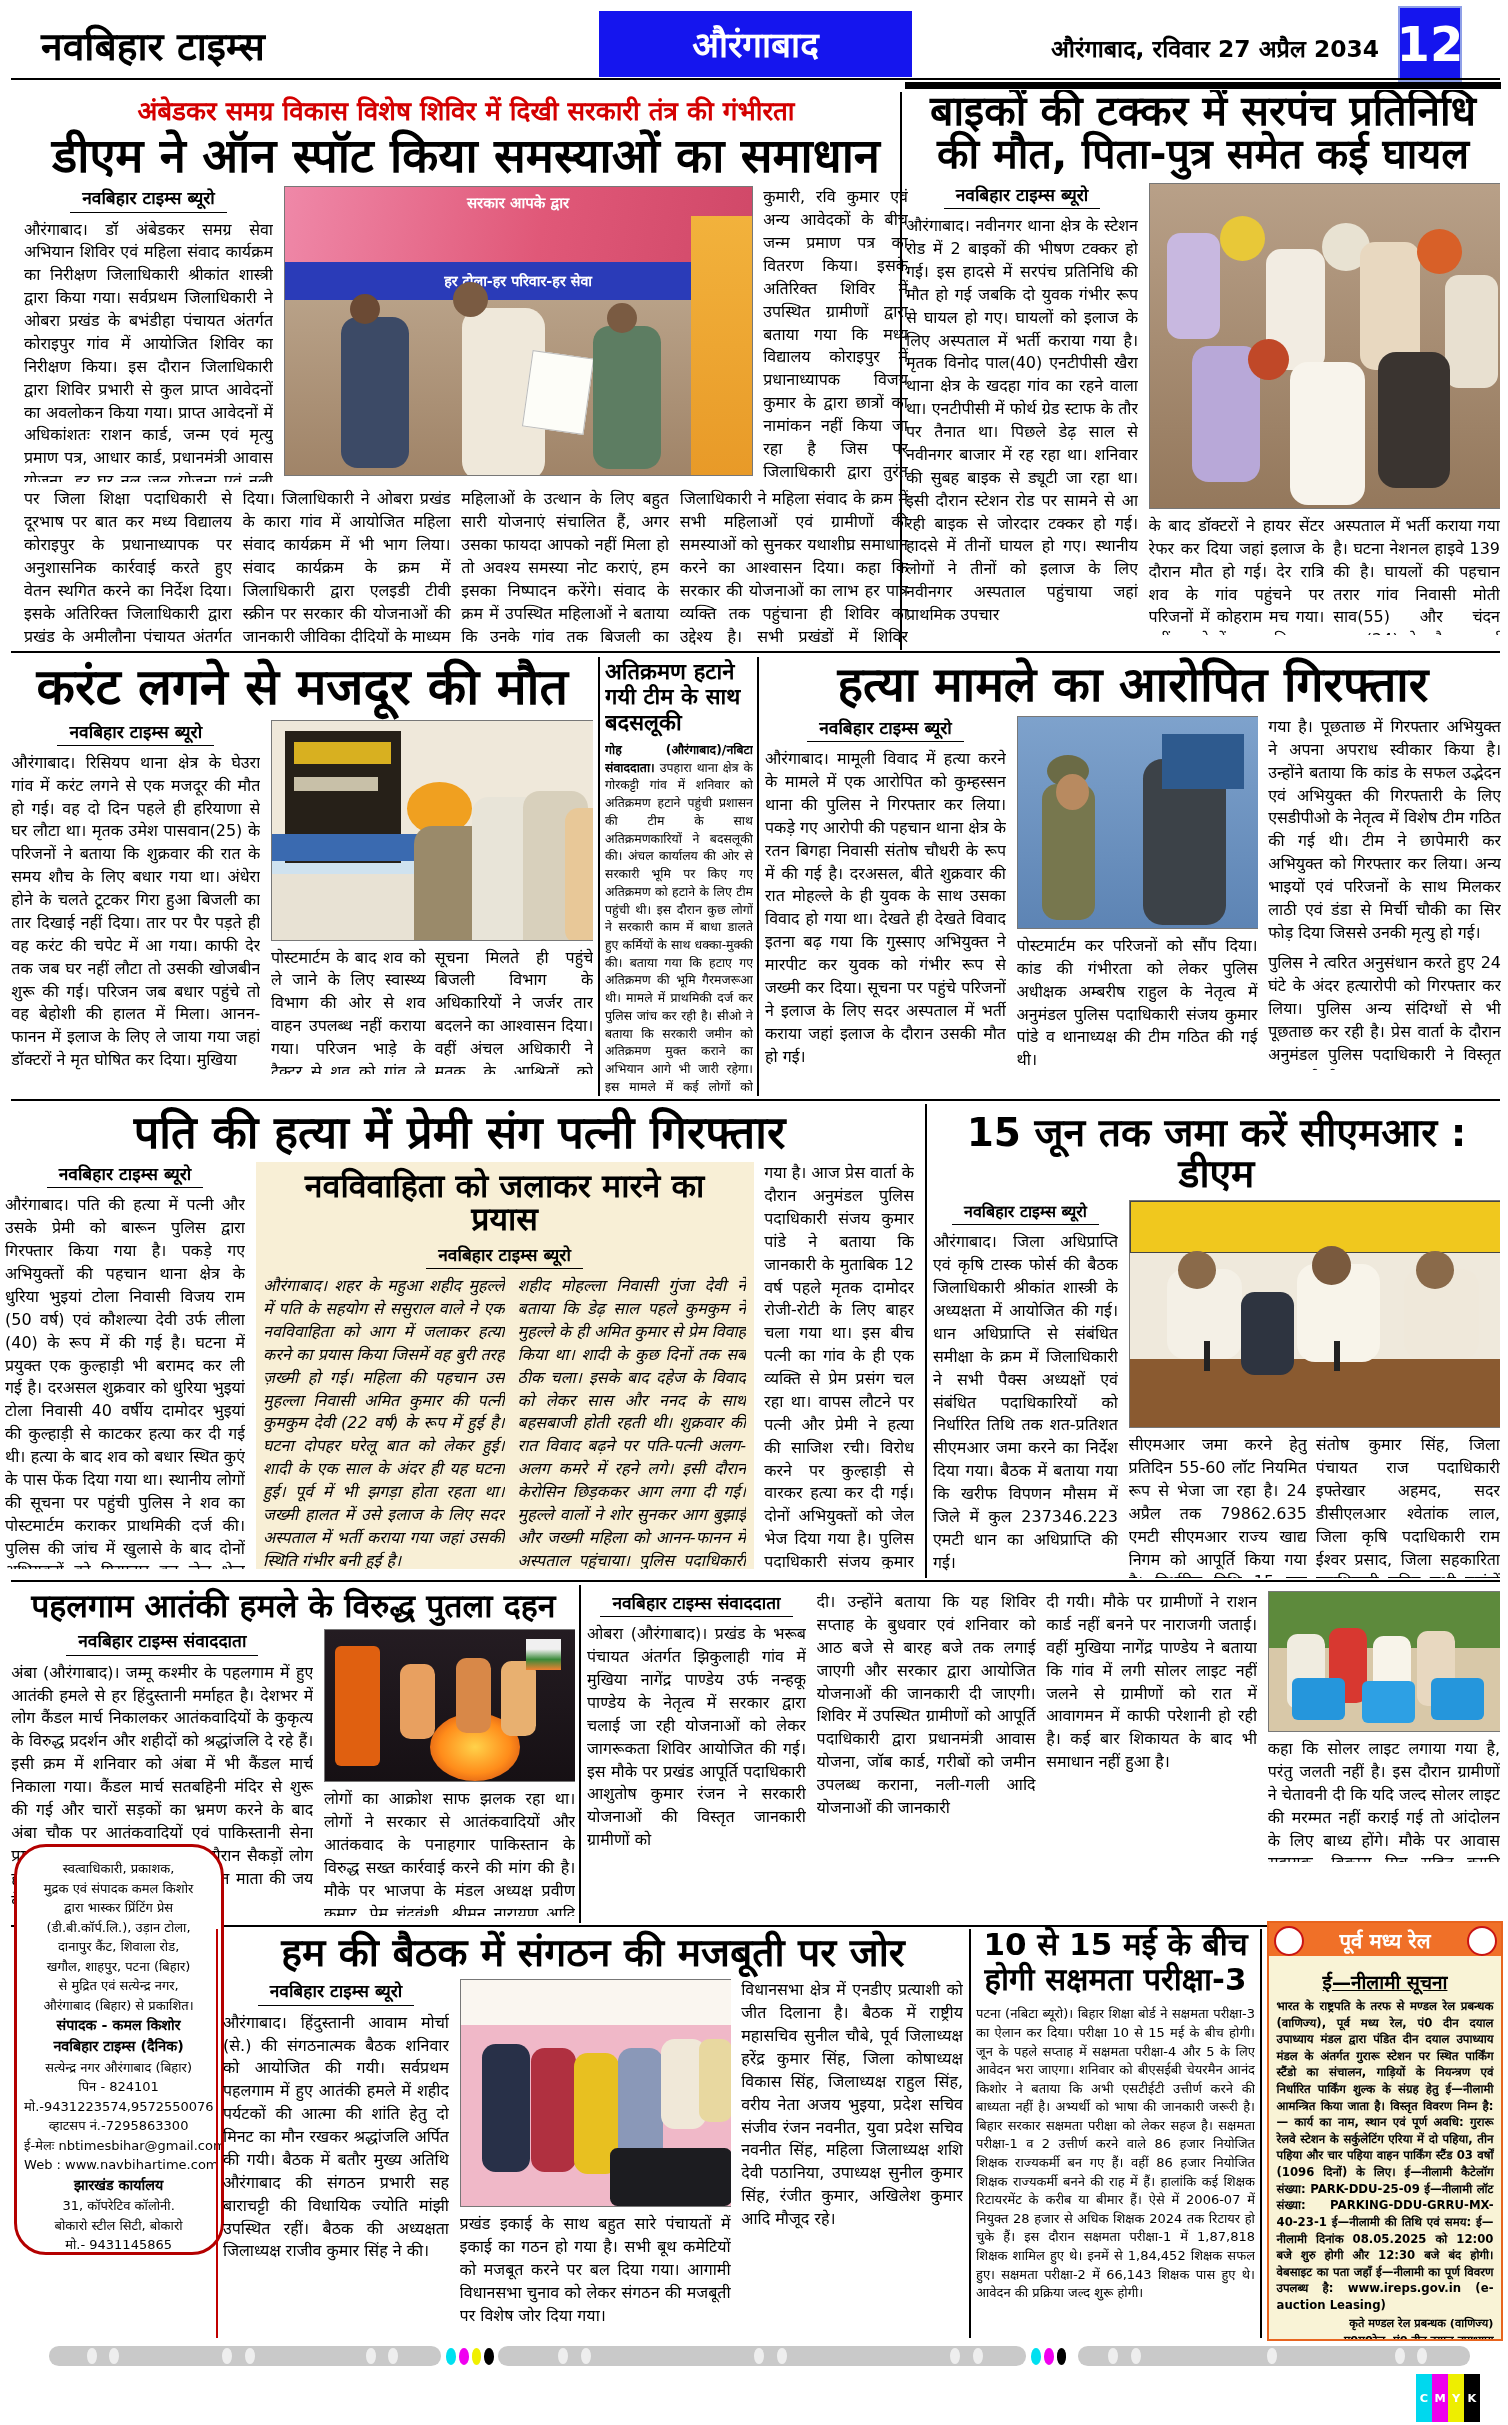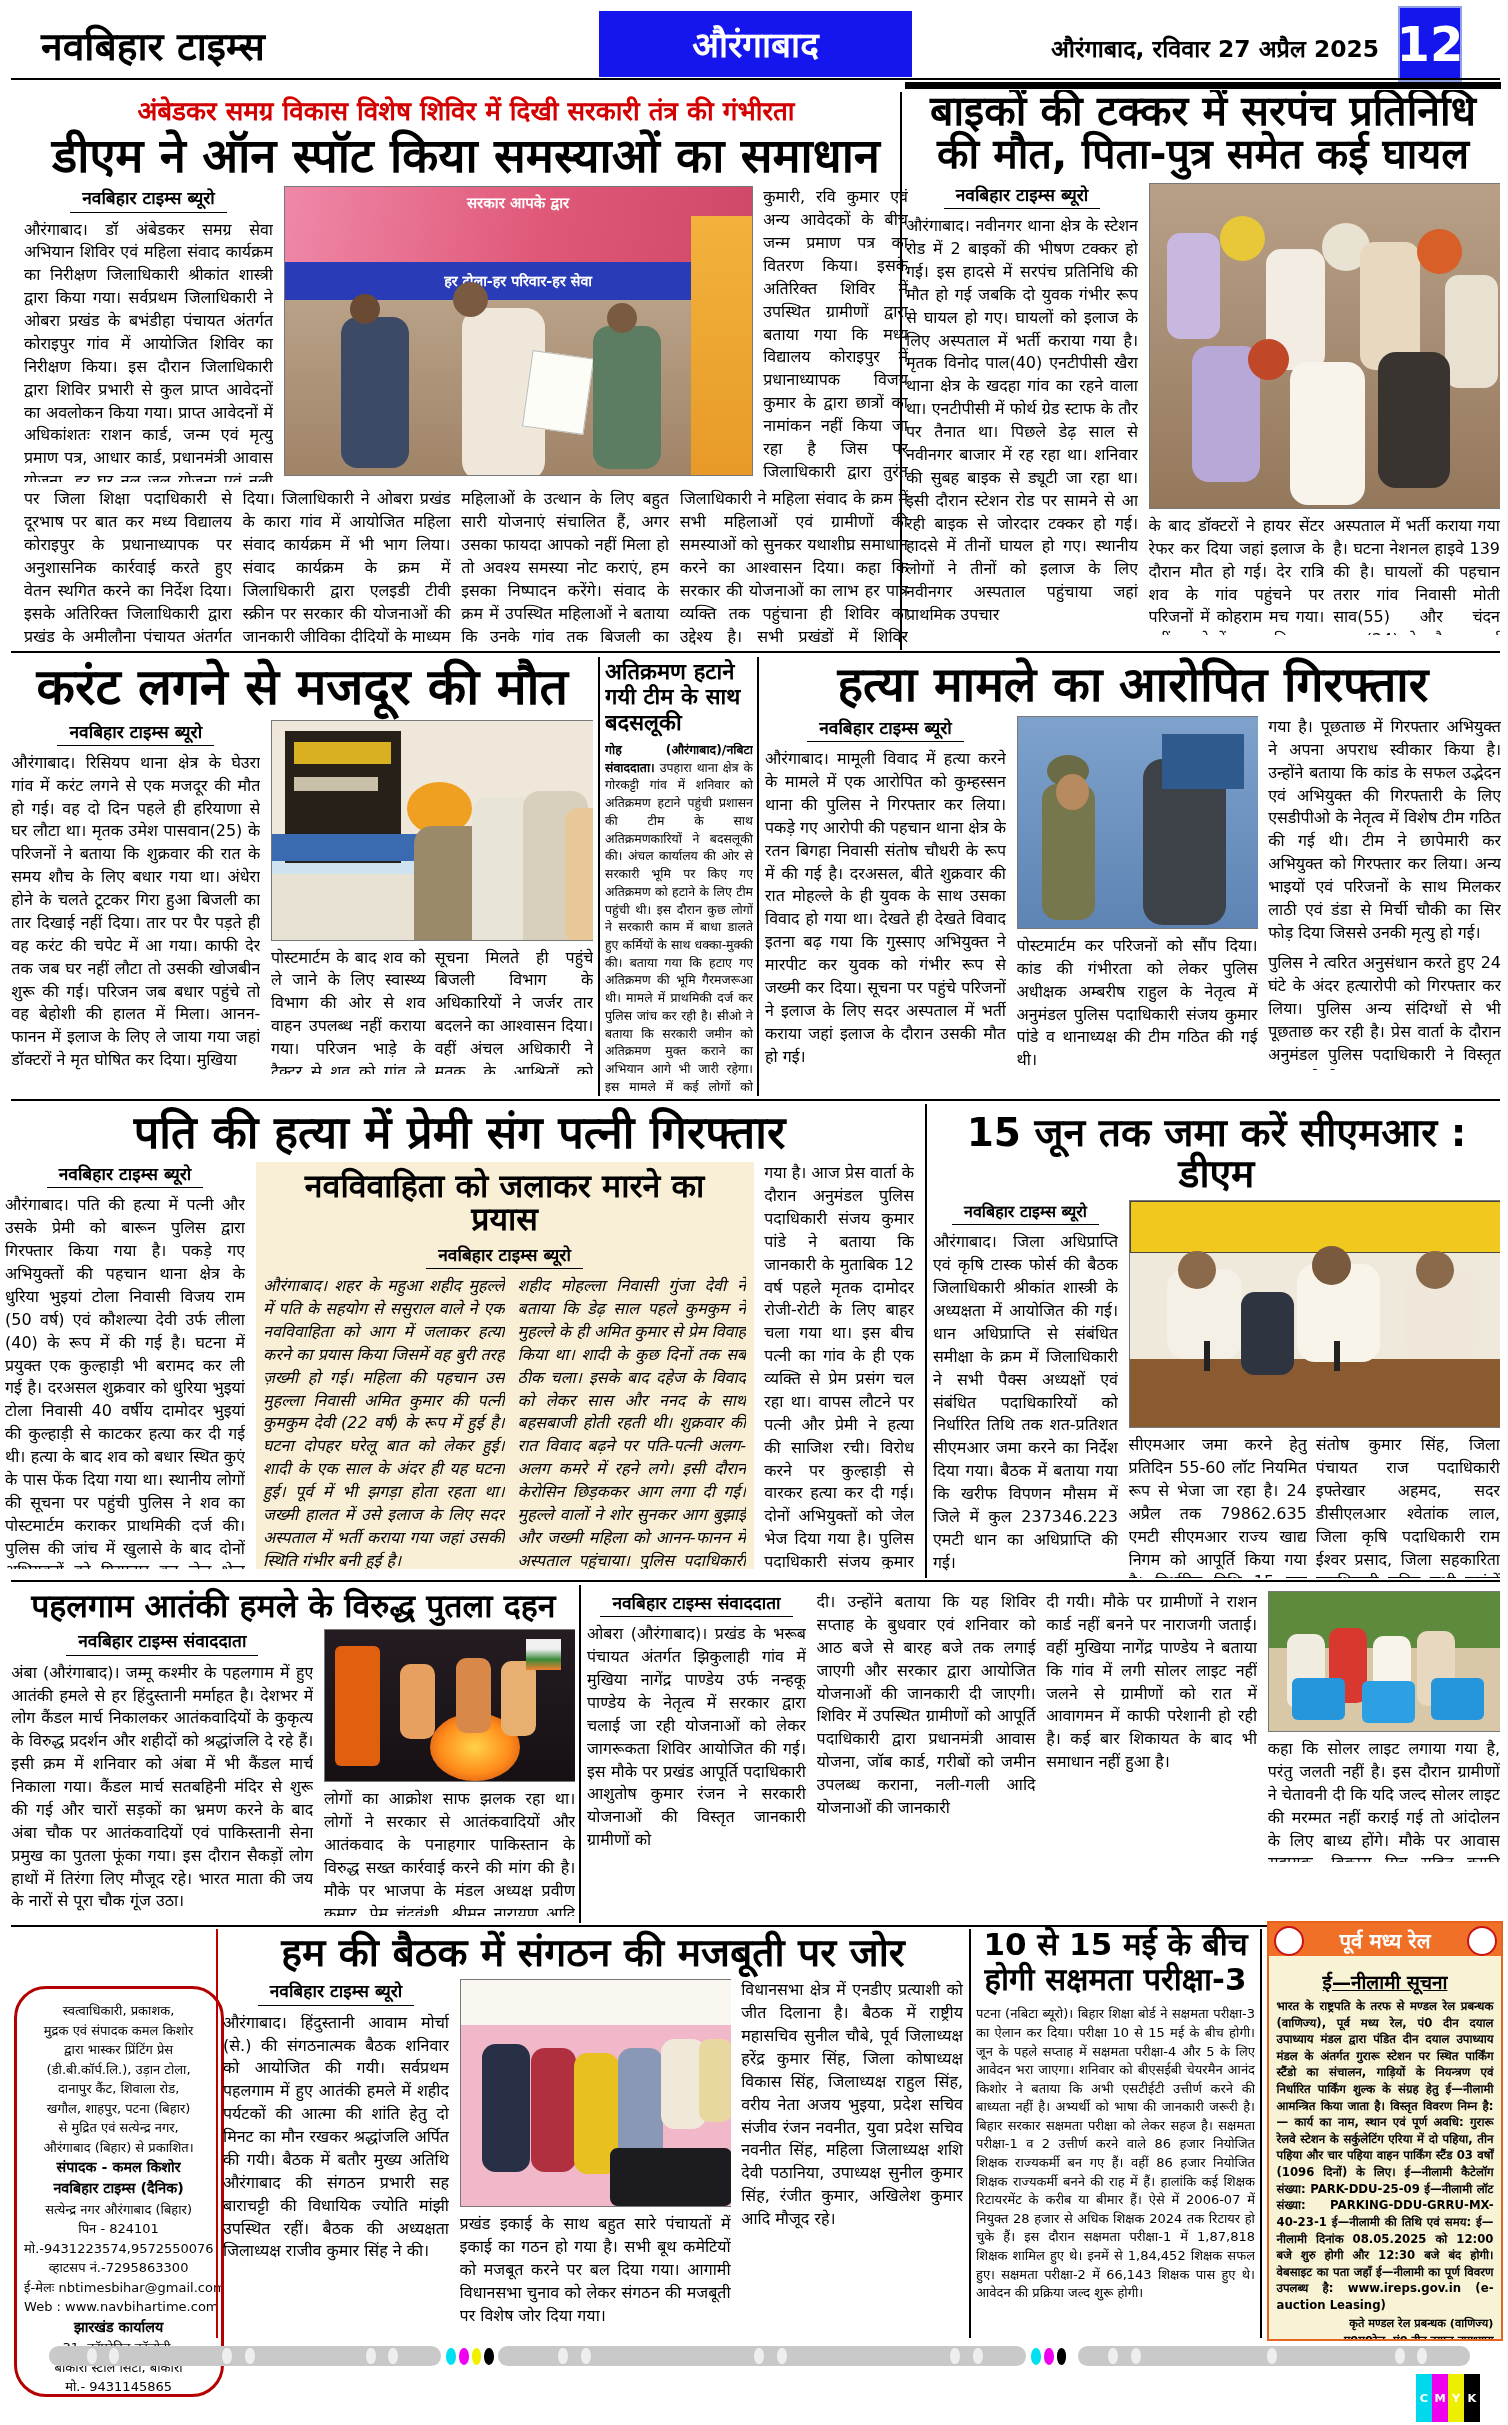--- a/index.html
+++ b/index.html
@@ -50,21 +50,21 @@
   .cmyk div{width:16px;height:48px;display:flex;align-items:center;justify-content:center;
     color:#fff;font-size:11.3px;font-weight:700;}
 </style>
 </head>
 <body>
 
 <div class="page">
 
   <div class="masthead">नवबिहार टाइम्स</div>
   <div class="edition-box">औरंगाबाद</div>
-  <div class="date-line">औरंगाबाद, रविवार 27 अप्रैल 2025</div>
+  <div class="date-line">औरंगाबाद, रविवार 27 अप्रैल 2034</div>
   <div class="page-num">12</div>
   <div class="hrule" style="left:11.3px;top:78px;width:1489px;height:2.3px;"></div>
   <div class="hrule" style="left:905px;top:82px;width:596px;height:6.8px;"></div>
 
   <article class="art" style="left:24px;top:90px;width:884px;height:559px;">
     <div class="kicker">अंबेडकर समग्र विकास विशेष शिविर में दिखी सरकारी तंत्र की गंभीरता</div>
     <h1 class="hl" style="font-size:47px;">डीएम ने ऑन स्पॉट किया समस्याओं का समाधान</h1>
     <div class="row" style="height:296px;">
       <div class="col" style="width:249px;">
         <div class="byline"><span>नवबिहार टाइम्स ब्यूरो</span></div>
@@ -320,21 +320,21 @@
         </div>
         <div class="col" style="flex:1;">
             <p class="bt">कहा कि सोलर लाइट लगाया गया है, परंतु जलती नहीं है। इस दौरान ग्रामीणों ने चेतावनी दी कि यदि जल्द सोलर लाइट की मरम्मत नहीं कराई गई तो आंदोलन के लिए बाध्य होंगे। मौके पर आवास सहायक, विकास मित्र सहित काफी संख्या में ग्रामीण मौजूद रहे।</p>
           </div>
       </div>
     </div>
   </article>
 
   <div class="hrule" style="left:11.3px;top:1925px;width:1489px;height:1.5px;"></div>
 
-  <div class="imprint" style="left:13.6px;top:1986px;width:189px;height:381px;text-align:center;">
+  <div class="imprint" style="left:13.6px;top:1844px;width:189px;height:381px;text-align:center;">
     <div>स्वत्वाधिकारी, प्रकाशक,</div>
     <div>मुद्रक एवं संपादक कमल किशोर</div>
     <div>द्वारा भास्कर प्रिंटिंग प्रेस</div>
     <div>(डी.बी.कॉर्प.लि.), उड़ान टोला,</div>
     <div>दानापुर कैंट, शिवाला रोड,</div>
     <div>खगौल, शाहपुर, पटना (बिहार)</div>
     <div>से मुद्रित एवं सत्येन्द्र नगर,</div>
     <div>औरंगाबाद (बिहार) से प्रकाशित।</div>
     <div class="b">संपादक - कमल किशोर</div>
     <div class="b">नवबिहार टाइम्स (दैनिक)</div>

